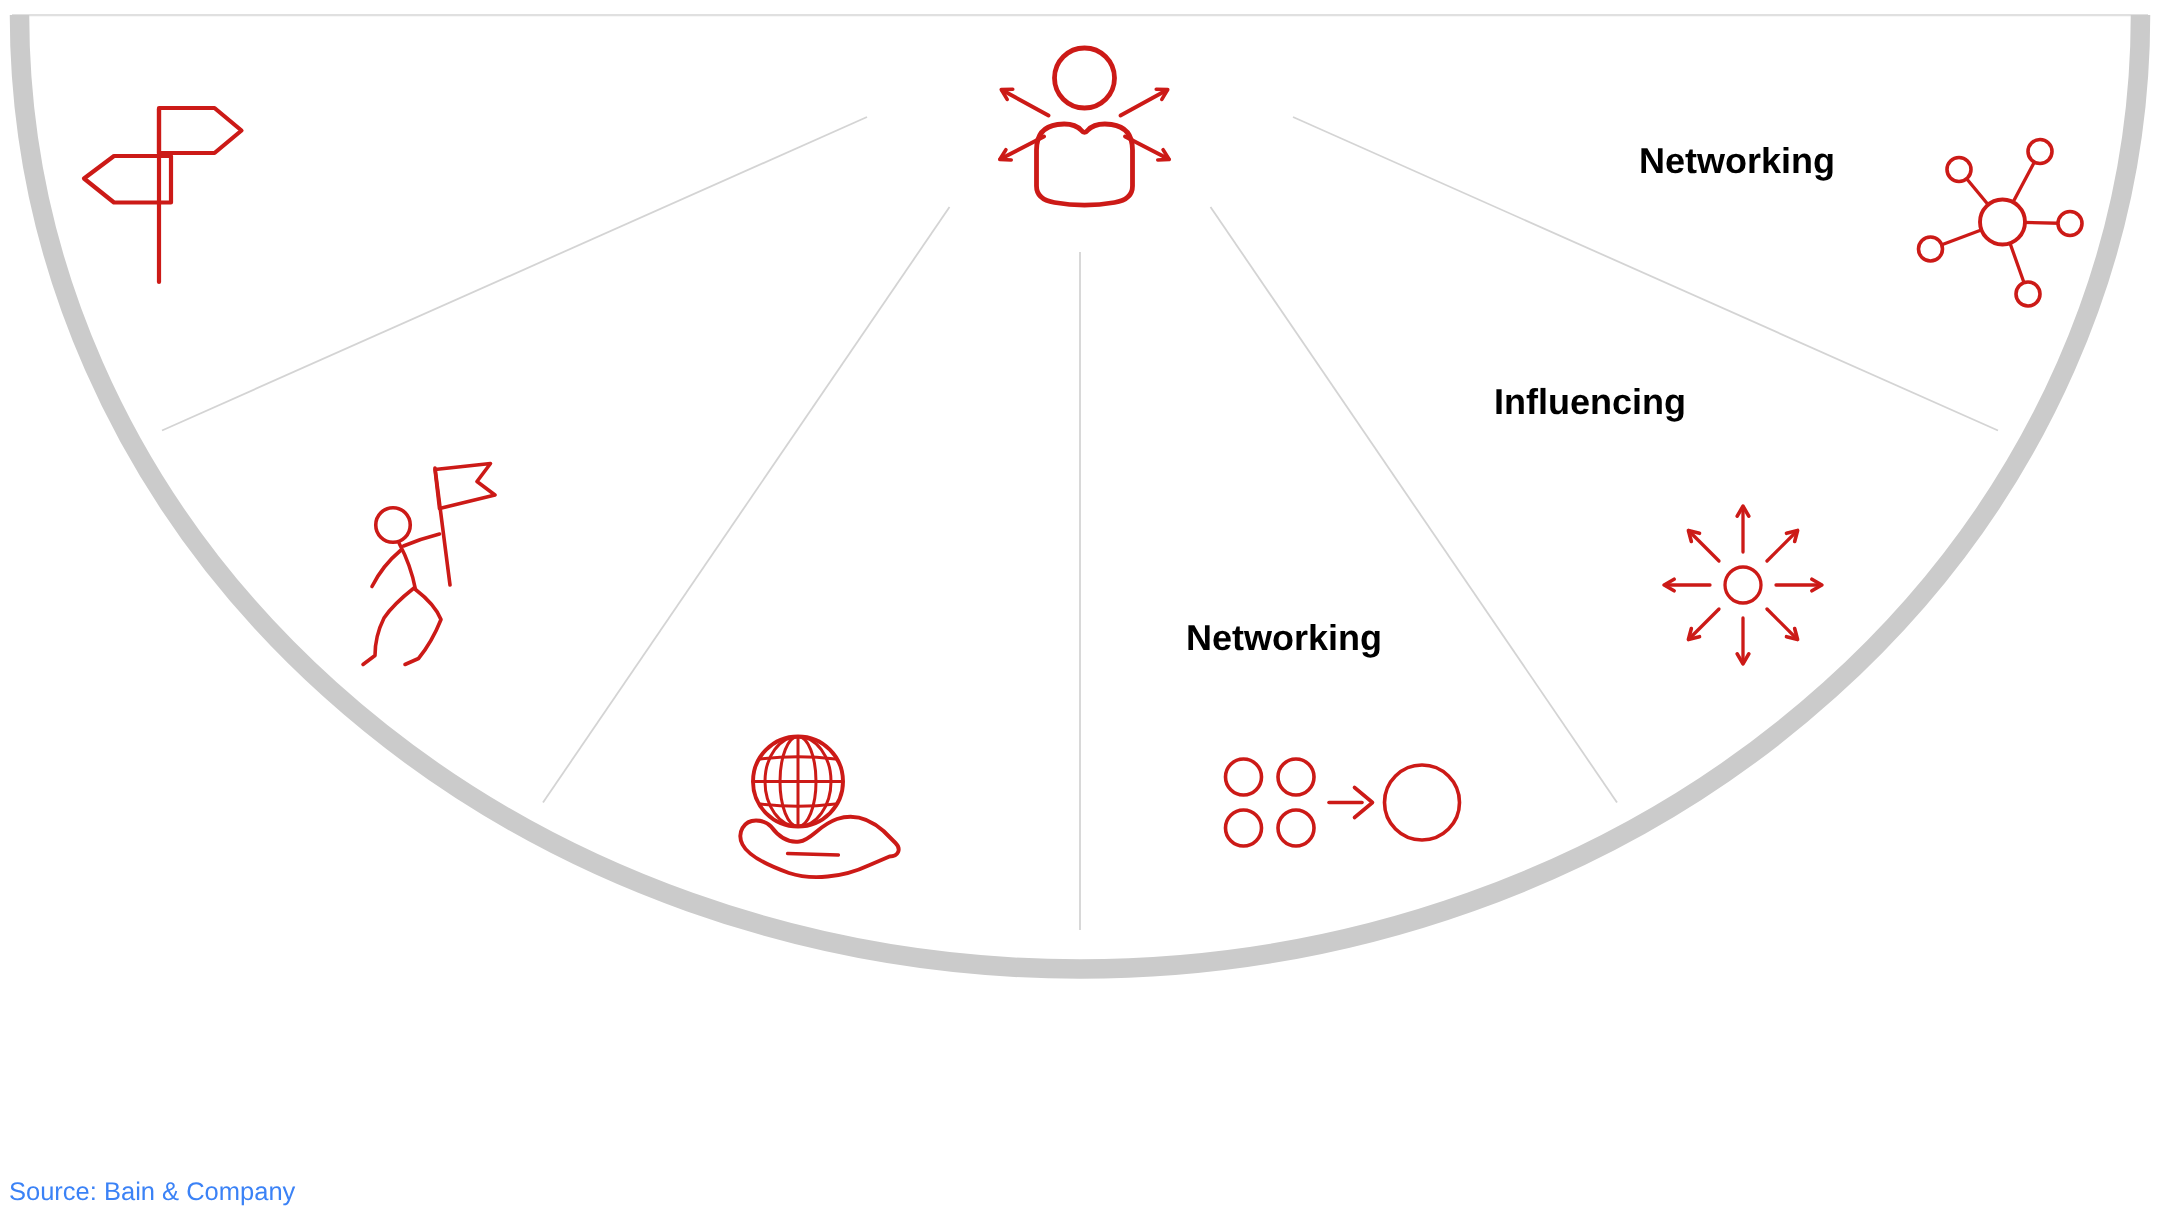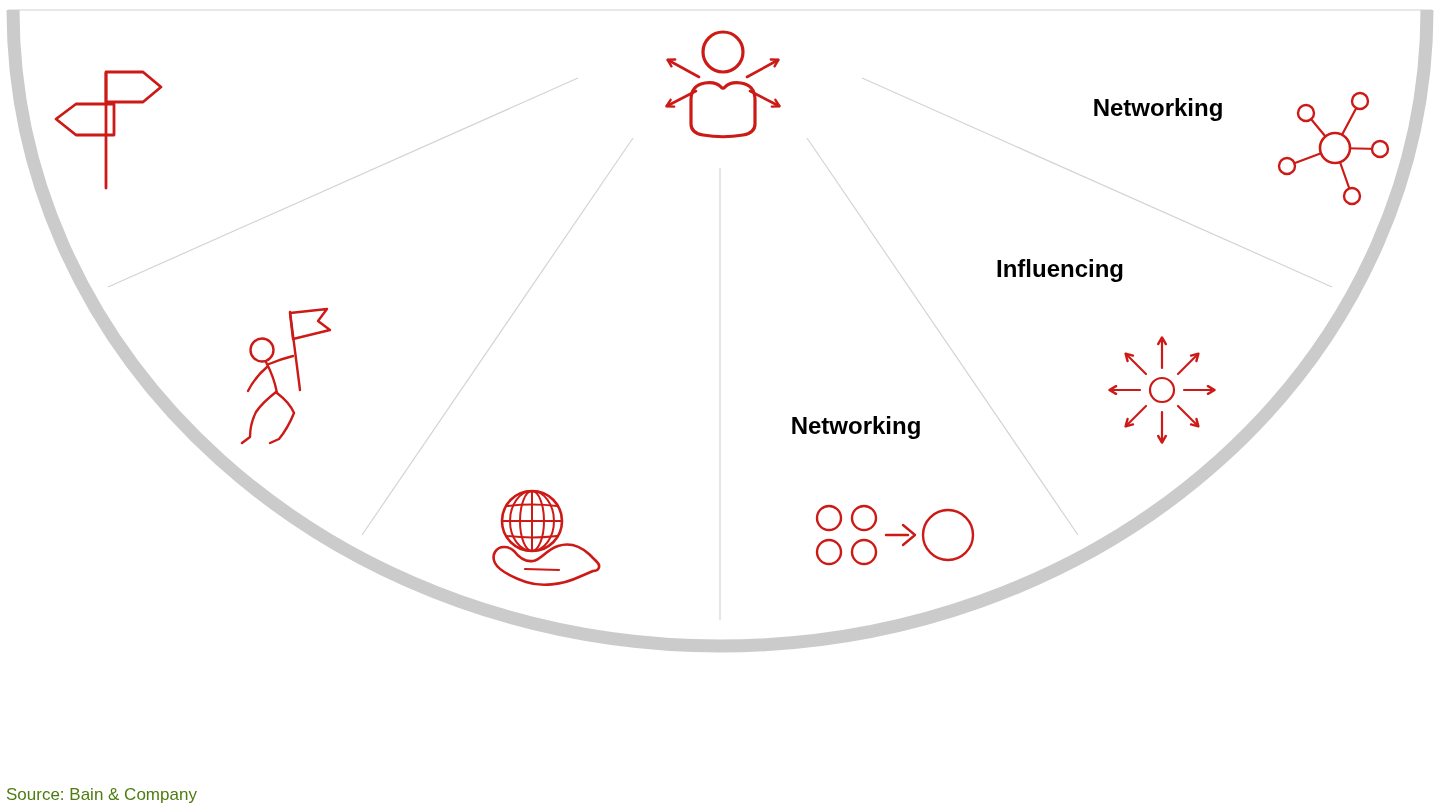--- a/index.html
+++ b/index.html
@@ -2,21 +2,21 @@
 <html><head>
 <meta charset="utf-8">
 <style>
   html,body{margin:0;padding:0;background:#fff;}
   #stage{position:relative;width:1440px;height:810px;background:#fff;overflow:hidden;
          font-family:"Liberation Sans",sans-serif;}
   svg.diagram{position:absolute;left:0;top:0;}
   .label{position:absolute;width:220px;text-align:center;font-weight:bold;
          font-size:24px;line-height:26px;color:#000;}
   .label.two-line{width:170px;line-height:34px;}
-  .source{position:absolute;left:6px;top:785px;font-size:17px;line-height:20px;color:#4d7c0f;font-weight:400;}
+  .source{position:absolute;left:6px;top:785px;font-size:17px;line-height:20px;color:#3b82f6;font-weight:400;}
 </style>
 </head>
 <body>
 
 <div id="stage">
 
   <svg class="diagram" width="1440" height="810" viewBox="0 0 1440 810">
     <defs>
       <marker id="vh" viewBox="0 0 10 10" refX="7.5" refY="5" markerWidth="11" markerHeight="11" orient="auto" markerUnits="userSpaceOnUse">
         <path d="M2,1.5 L8,5 L2,8.5" fill="none" stroke="#cc1a17" stroke-width="2.2" stroke-linecap="round" stroke-linejoin="round"></path>

